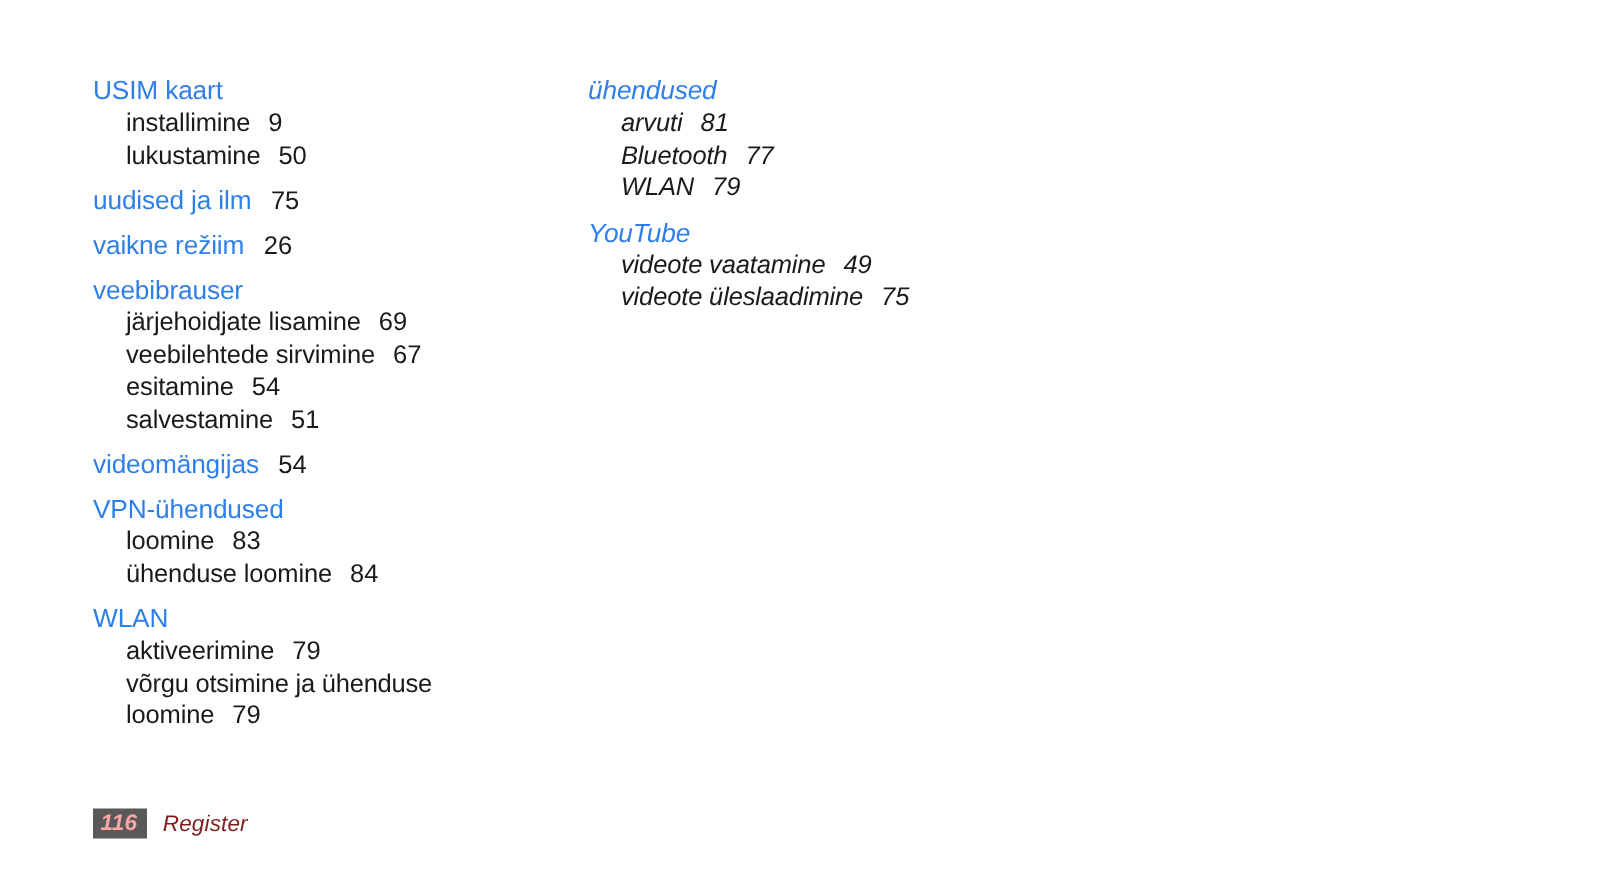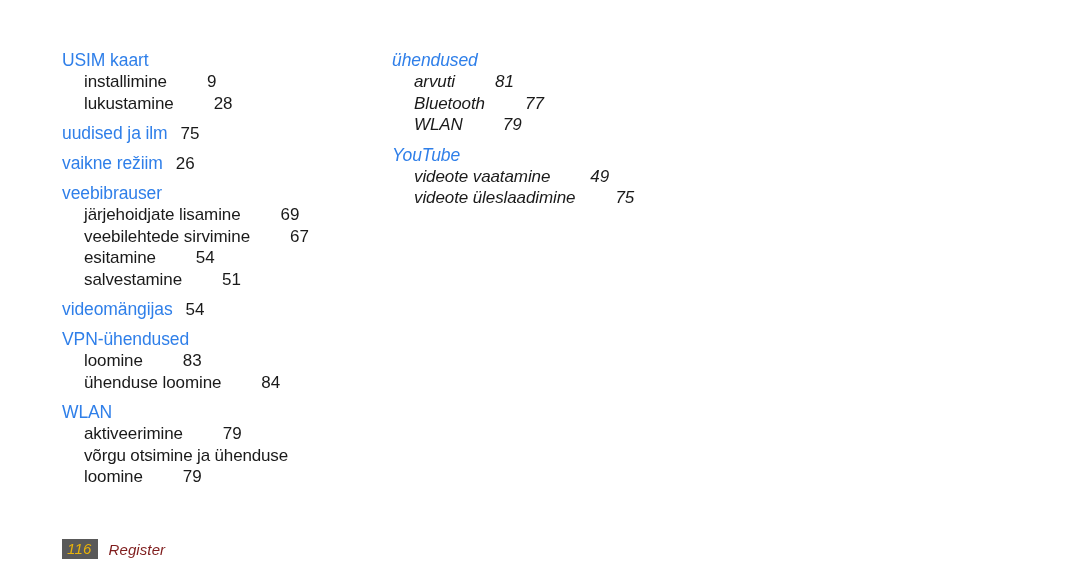--- a/index.html
+++ b/index.html
@@ -75,21 +75,20 @@
     line-height: 21px;
     margin-left: 13px;
   }
 
   .sub-line {
     display: flex;
     align-items: baseline;
     padding-left: 22px;
     line-height: 21.5px;
     white-space: nowrap;
-    gap: 28px;
   }
 
   .sub-label {
     color: #1a1a1a;
     font-size: 17px;
     line-height: 21.5px;
     letter-spacing: -0.1px;
   }
 
   .sub-page {
@@ -106,23 +105,23 @@
   .footer {
     position: absolute;
     left: 62px;
     top: 539px;
     display: flex;
     align-items: center;
   }
 
   .footer-pagenum {
     background: #595959;
-    color: #eab308;
+    color: #fca5a5;
     font-size: 15px;
-    font-weight: normal;
+    font-weight: bold;
     font-style: italic;
     line-height: 20px;
     padding: 0 6px 0 5px;
     letter-spacing: 0.2px;
     text-align: center;
   }
 
   .footer-label {
     color: #7f1d1d;
     font-size: 15px;
@@ -142,21 +141,21 @@
         <div class="entry-group">
           <div class="heading-line">
             <span class="heading">USIM kaart</span>
           </div>
           <div class="sub-line">
             <span class="sub-label">installimine</span>
             <span class="sub-page">9</span>
           </div>
           <div class="sub-line">
             <span class="sub-label">lukustamine</span>
-            <span class="sub-page">28</span>
+            <span class="sub-page">50</span>
           </div>
         </div>
         <div class="entry-group">
           <div class="heading-line">
             <span class="heading">uudised ja ilm</span>
             <span class="heading-page">75</span>
           </div>
         </div>
         <div class="entry-group">
           <div class="heading-line">

